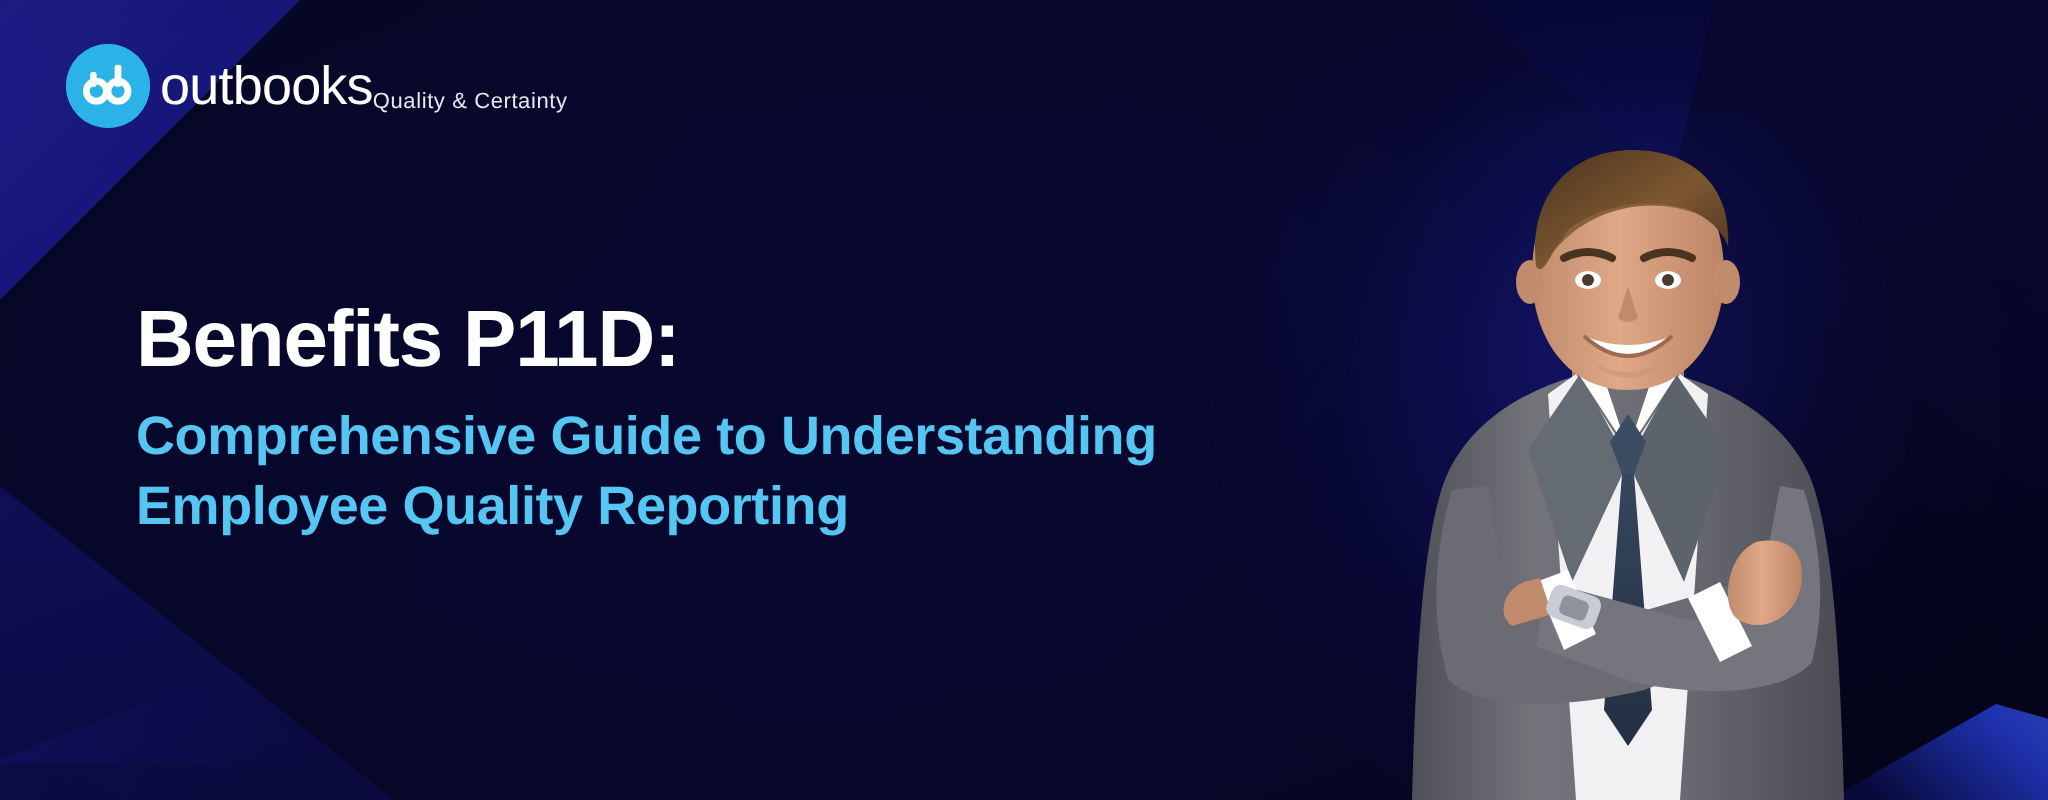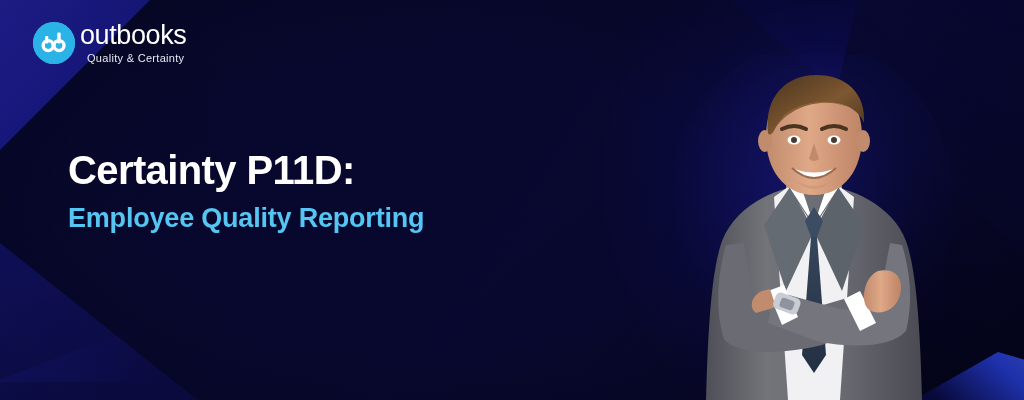--- a/index.html
+++ b/index.html
@@ -94,21 +94,20 @@
     border-radius: 50%;
     background: #2bb3e8;
     display: flex;
     align-items: center;
     justify-content: center;
     flex: none;
   }
   .logo-mark svg { display: block; }
   .logo-text-wrap {
     display: flex;
-    flex-direction: column;
     align-items: flex-end;
     line-height: 1;
     text-align: right;
   }
   .logo-word {
     color: #ffffff;
     font-size: 27px;
     font-weight: 400;
     letter-spacing: -0.4px;
     line-height: 1;
@@ -185,22 +184,23 @@
         <rect x="12.1" y="14.0" width="3.2" height="7.5" rx="1.2" fill="#ffffff"></rect>
       </svg>
     </div>
     <div class="logo-text-wrap">
       <span class="logo-word">outbooks</span>
       <span class="logo-tagline">Quality &amp; Certainty</span>
     </div>
   </div>
 
   <div class="headline-block">
-    <h1 class="headline-main">Certainty P11D:</h1>
+    <h1 class="headline-main">Benefits P11D:</h1>
     <h2 class="headline-sub">
+      <span class="ln">Comprehensive Guide to Understanding</span>
       <span class="ln">Employee Quality Reporting</span>
     </h2>
   </div>
 
   <div class="person">
     <svg viewBox="0 0 300 345" preserveAspectRatio="xMidYMax meet" aria-hidden="true">
       <defs>
         <linearGradient id="suitG" x1="0" y1="0" x2="1" y2="0">
           <stop offset="0%" stop-color="#4f4f57"></stop>
           <stop offset="28%" stop-color="#73737a"></stop>

